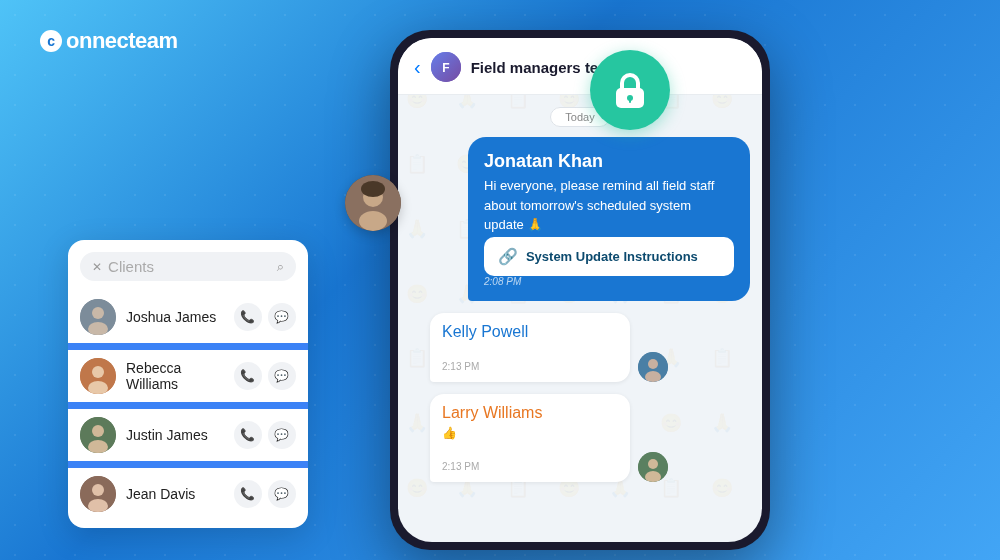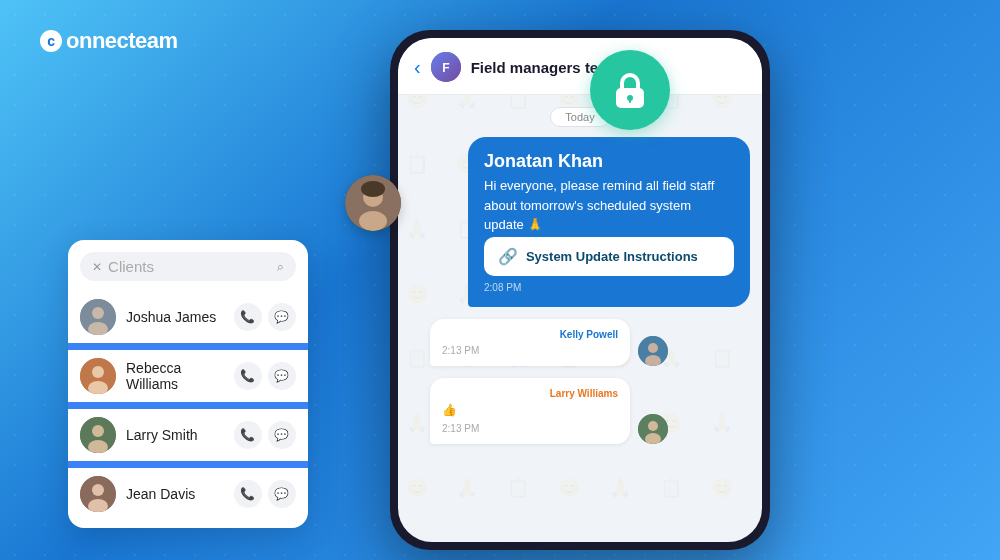--- a/index.html
+++ b/index.html
@@ -245,47 +245,46 @@
       font-size: 16px;
     }
     .link-text {
       font-size: 13px;
       font-weight: 600;
       color: #0c4a6e;
     }
     .bubble-time {
       font-size: 10px;
       color: rgba(255,255,255,0.7);
-      margin-top: 6px;
+      font-style: italic;
     }
     .reply-bubble {
       background: white;
       border-radius: 14px 14px 14px 4px;
       padding: 10px 12px;
       max-width: 200px;
       box-shadow: 0 1px 4px rgba(0,0,0,0.08);
       flex: 1;
     }
     .reply-sender-name {
-      font-size: 10px;
-      font-weight: 700;
+      font-size: 16px;
+      font-weight: 400;
       margin-bottom: 3px;
-      text-align: right;
     }
     .reply-sender-name.blue { color: #1976d2; }
     .reply-sender-name.orange { color: #e87722; }
     .reply-text {
       font-size: 12px;
       color: #333;
       line-height: 1.4;
     }
     .reply-time {
       font-size: 10px;
       color: #aaa;
-      margin-top: 5px;
+      margin-top: 20px;
     }
     .reply-avatar {
       width: 30px;
       height: 30px;
       border-radius: 50%;
       flex-shrink: 0;
       display: flex;
       align-items: center;
       justify-content: center;
       font-size: 12px;
@@ -376,21 +375,21 @@
   </div>
 
   <div class="contact-item">
     <div class="avatar avatar-justin">
       <svg width="36" height="36" viewBox="0 0 36 36">
           <circle cx="18" cy="18" r="18" fill="#5c7a5a"></circle>
           <circle cx="18" cy="14" r="6" fill="#d0b898"></circle>
           <ellipse cx="18" cy="30" rx="10" ry="7" fill="#d0b898"></ellipse>
         </svg>
     </div>
-    <span class="contact-name">Larry Smith</span>
+    <span class="contact-name">Justin James</span>
     <div class="contact-actions">
       <div class="action-btn">📞</div>
       <div class="action-btn">💬</div>
     </div>
   </div>
 
   <div class="contact-item">
     <div class="avatar avatar-jean">
       <svg width="36" height="36" viewBox="0 0 36 36">
           <circle cx="18" cy="18" r="18" fill="#8a6a5a"></circle>

